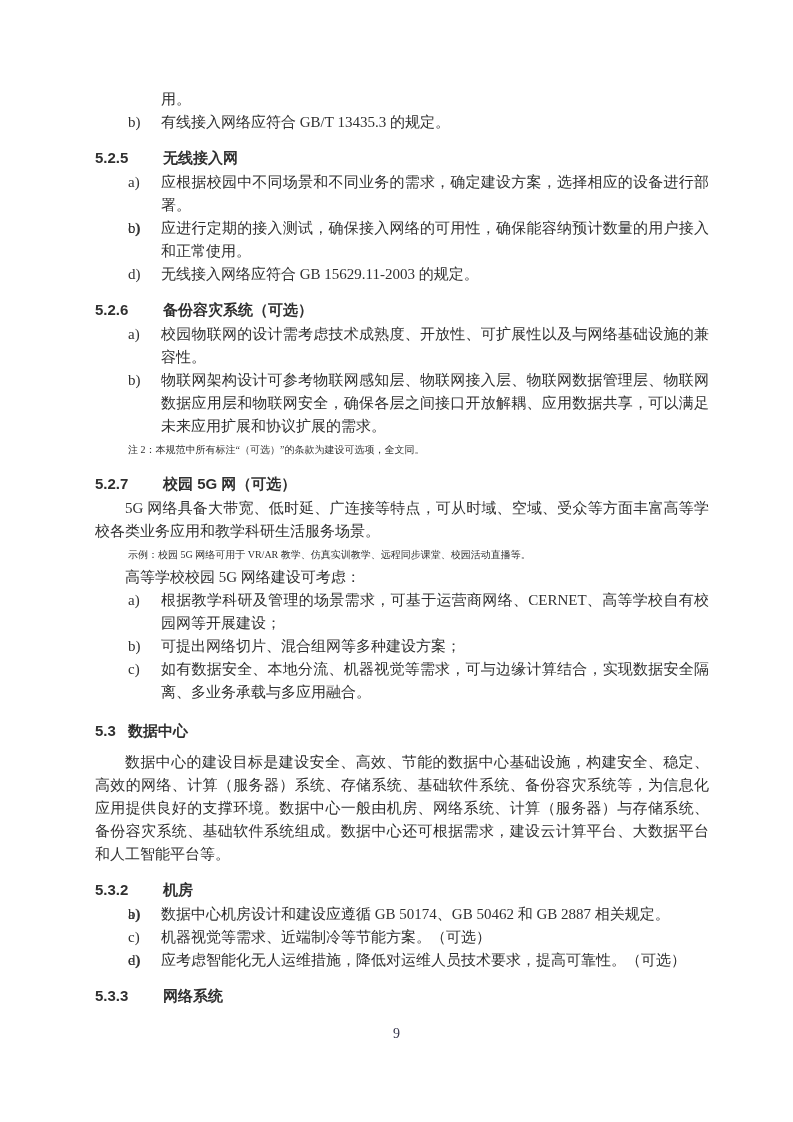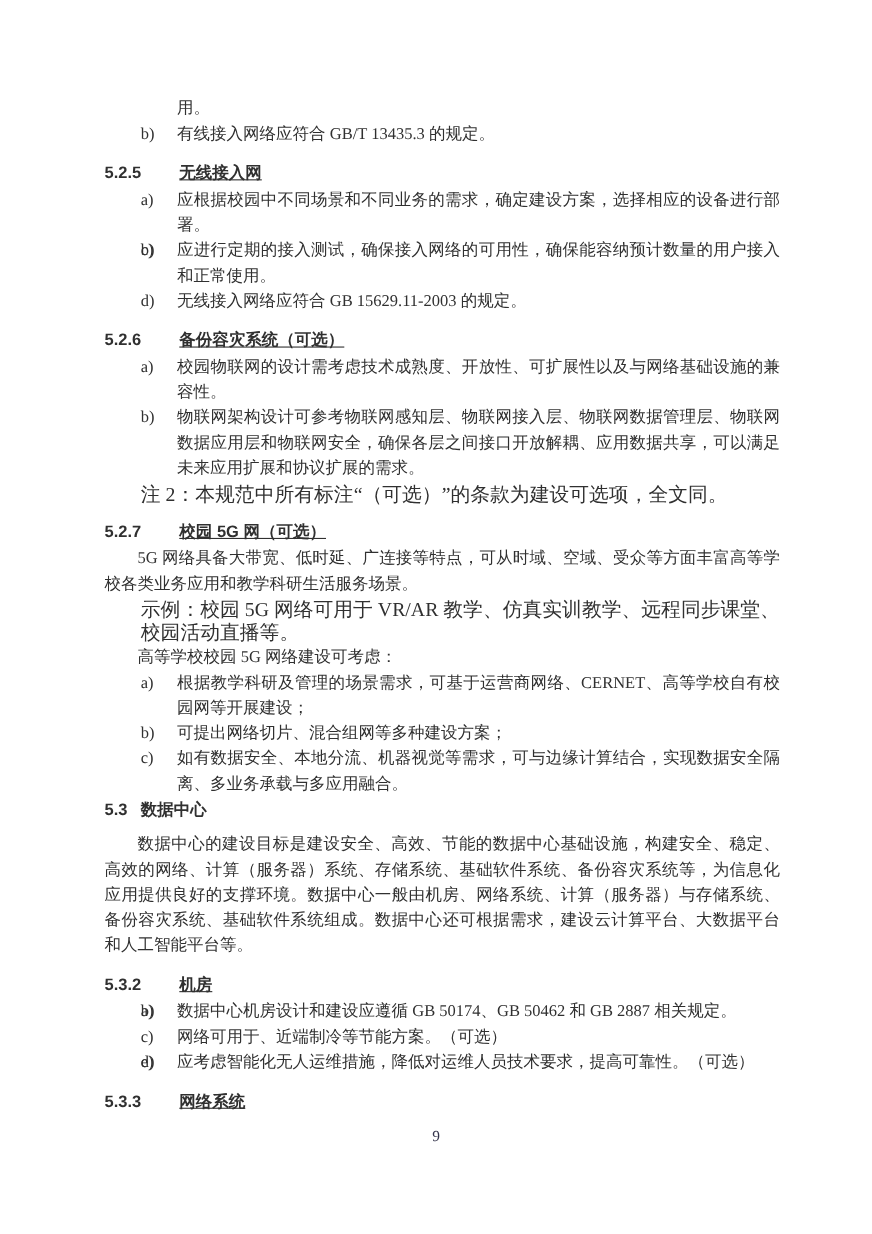--- a/index.html
+++ b/index.html
@@ -24,29 +24,29 @@
   .cont{padding-left:66px;}
   
   .li{position:relative;padding-left:66px;}
   .li .lab{position:absolute;left:33px;top:0;}
   
   .h2,.h3{
     font-family:"Liberation Sans","DejaVu Sans",sans-serif;
     font-weight:bold;
     text-align:left;
   }
-  .h2{margin:0 0 9px 0;}
-  .h3{margin:12px 0 2px 0;text-decoration:underline;}
+  .h2{margin:15px 0 9px 0;}
+  .h3{margin:12px 0 2px 0;}
   .h2 .num{display:inline-block;min-width:33px;}
   .h3 .num{display:inline-block;min-width:68px;}
   
   .p{text-indent:2em;}
   
   .note{
-    font-size:18px;
+    font-size:10px;
     line-height:21px;
     padding-left:33px;
     margin:1px 0;
   }
   .footer{
     position:absolute;
     left:0;right:0;top:1026px;
     text-align:center;
     font-size:14px;
     color:#33334a;
@@ -73,19 +73,19 @@
       <div class="note">示例：校园 5G 网络可用于 VR/AR 教学、仿真实训教学、远程同步课堂、校园活动直播等。</div>
       <div class="p">高等学校校园 5G 网络建设可考虑：</div>
       <div class="li"><span class="lab">a)</span><span>根据教学科研及管理的场景需求，可基于运营商网络、CERNET、高等学校自有校园网等开展建设；</span></div>
       <div class="li"><span class="lab">b)</span><span>可提出网络切片、混合组网等多种建设方案；</span></div>
       <div class="li"><span class="lab">c)</span><span>如有数据安全、本地分流、机器视觉等需求，可与边缘计算结合，实现数据安全隔离、多业务承载与多应用融合。</span></div>
       <div class="h2"><span class="num">5.3</span><span class="ttl">数据中心</span></div>
       <div class="p">数据中心的建设目标是建设安全、高效、节能的数据中心基础设施，构建安全、稳定、高效的网络、计算（服务器）系统、存储系统、基础软件系统、备份容灾系统等，为信息化应用提供良好的支撑环境。数据中心一般由机房、网络系统、计算（服务器）与存储系统、备份容灾系统、基础软件系统组成。数据中心还可根据需求，建设云计算平台、大数据平台和人工智能平台等。</div>
       <div class="h3"><span class="num">5.3.2</span><span class="ttl">机房</span></div>
       <div class="li"><span class="lab">a)</span></div>
       <div class="li"><span class="lab">b)</span><span>数据中心机房设计和建设应遵循 GB 50174、GB 50462 和 GB 2887 相关规定。</span></div>
-      <div class="li"><span class="lab">c)</span><span>网络可用于、近端制冷等节能方案。（可选）</span></div>
+      <div class="li"><span class="lab">c)</span><span>机器视觉等需求、近端制冷等节能方案。（可选）</span></div>
       <div class="li"><span class="lab">d)</span></div>
       <div class="li"><span class="lab">e)</span><span>应考虑智能化无人运维措施，降低对运维人员技术要求，提高可靠性。（可选）</span></div>
       <div class="h3"><span class="num">5.3.3</span><span class="ttl">网络系统</span></div>
     </div>
   <div class="footer">9</div>
 </div>
 
 </body></html>

